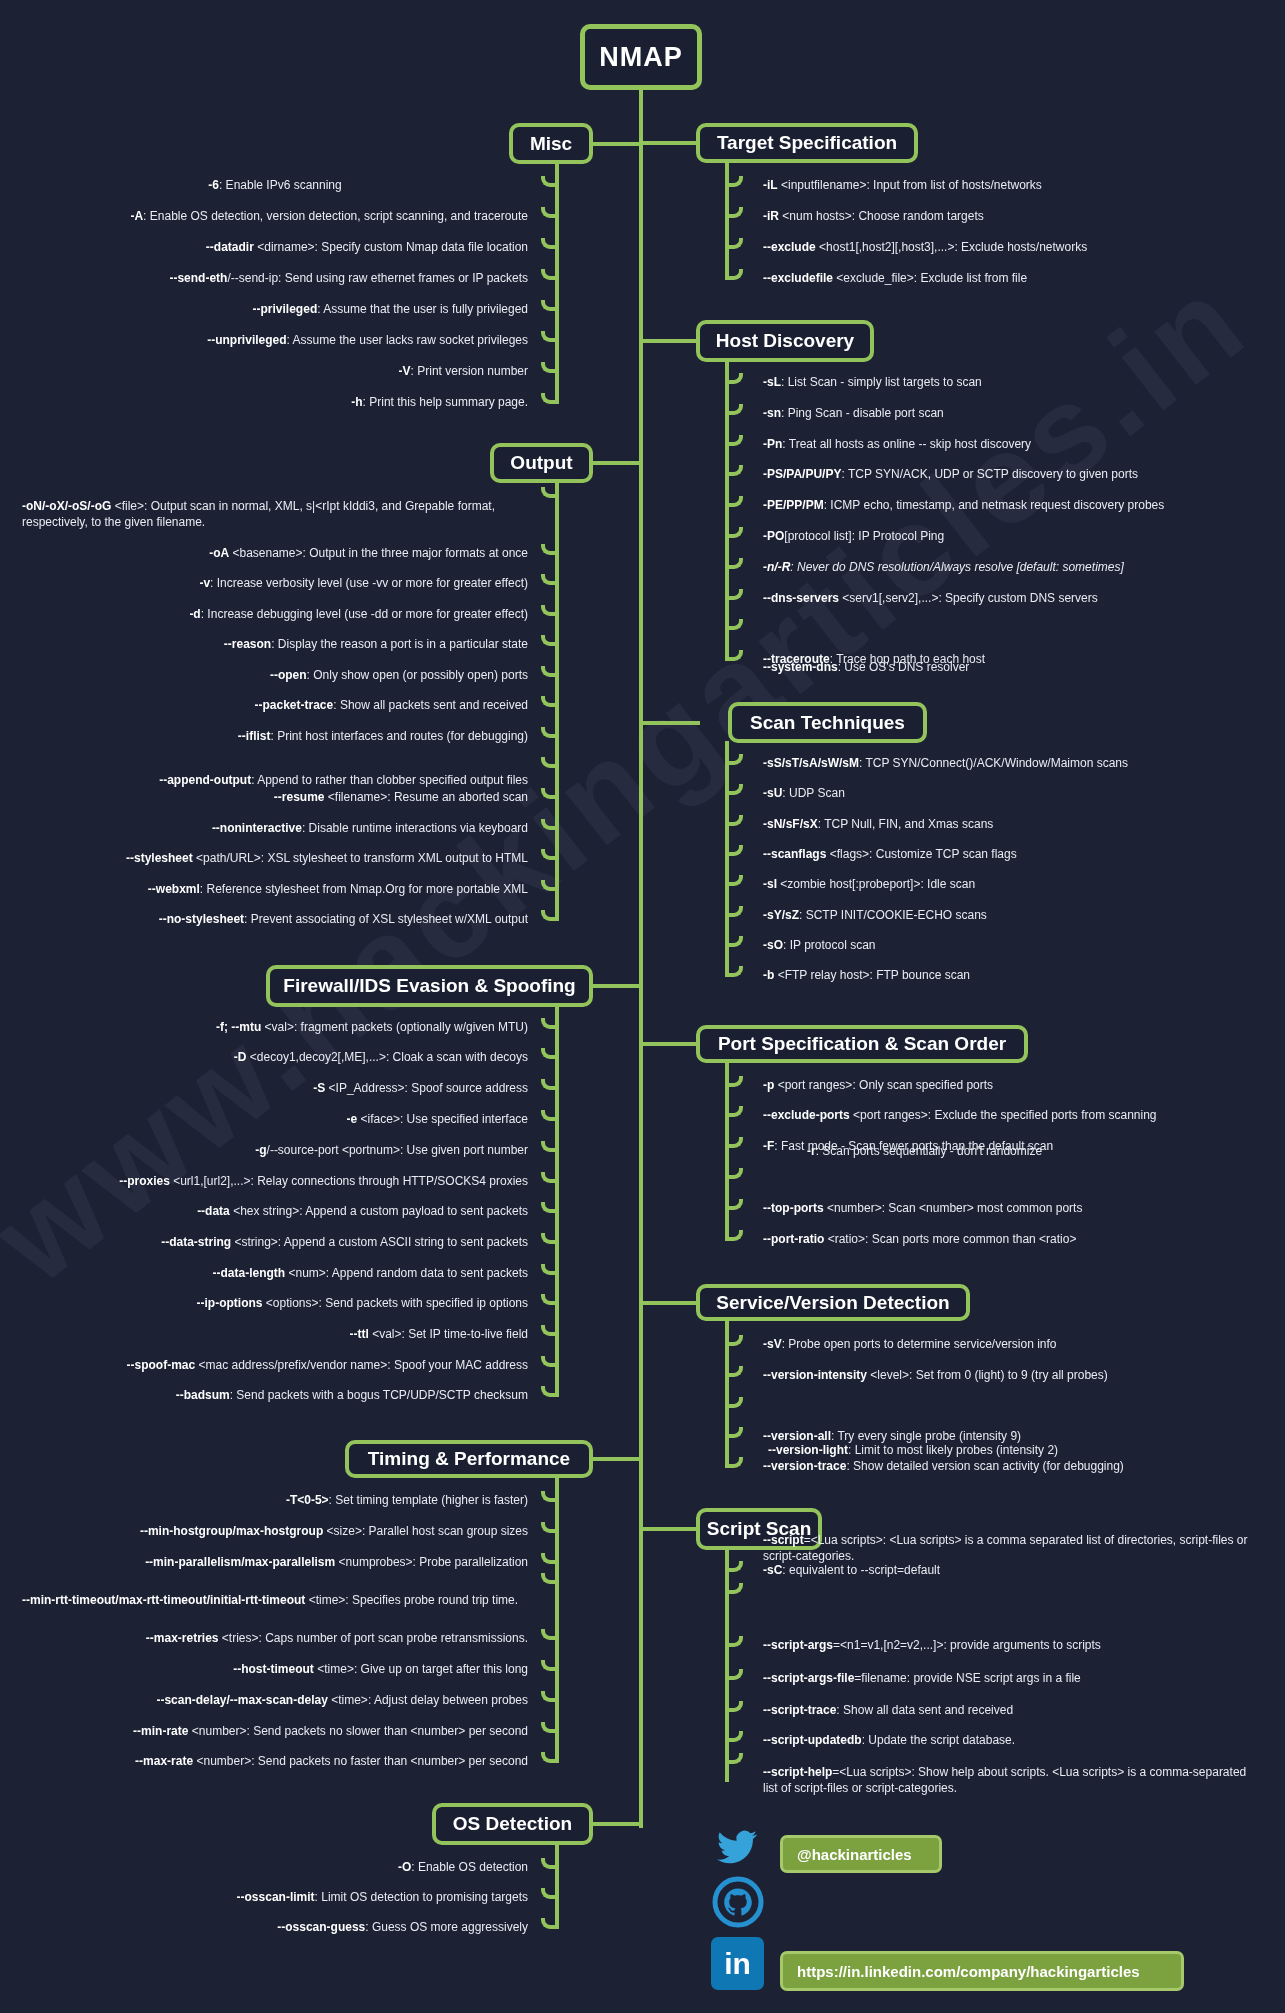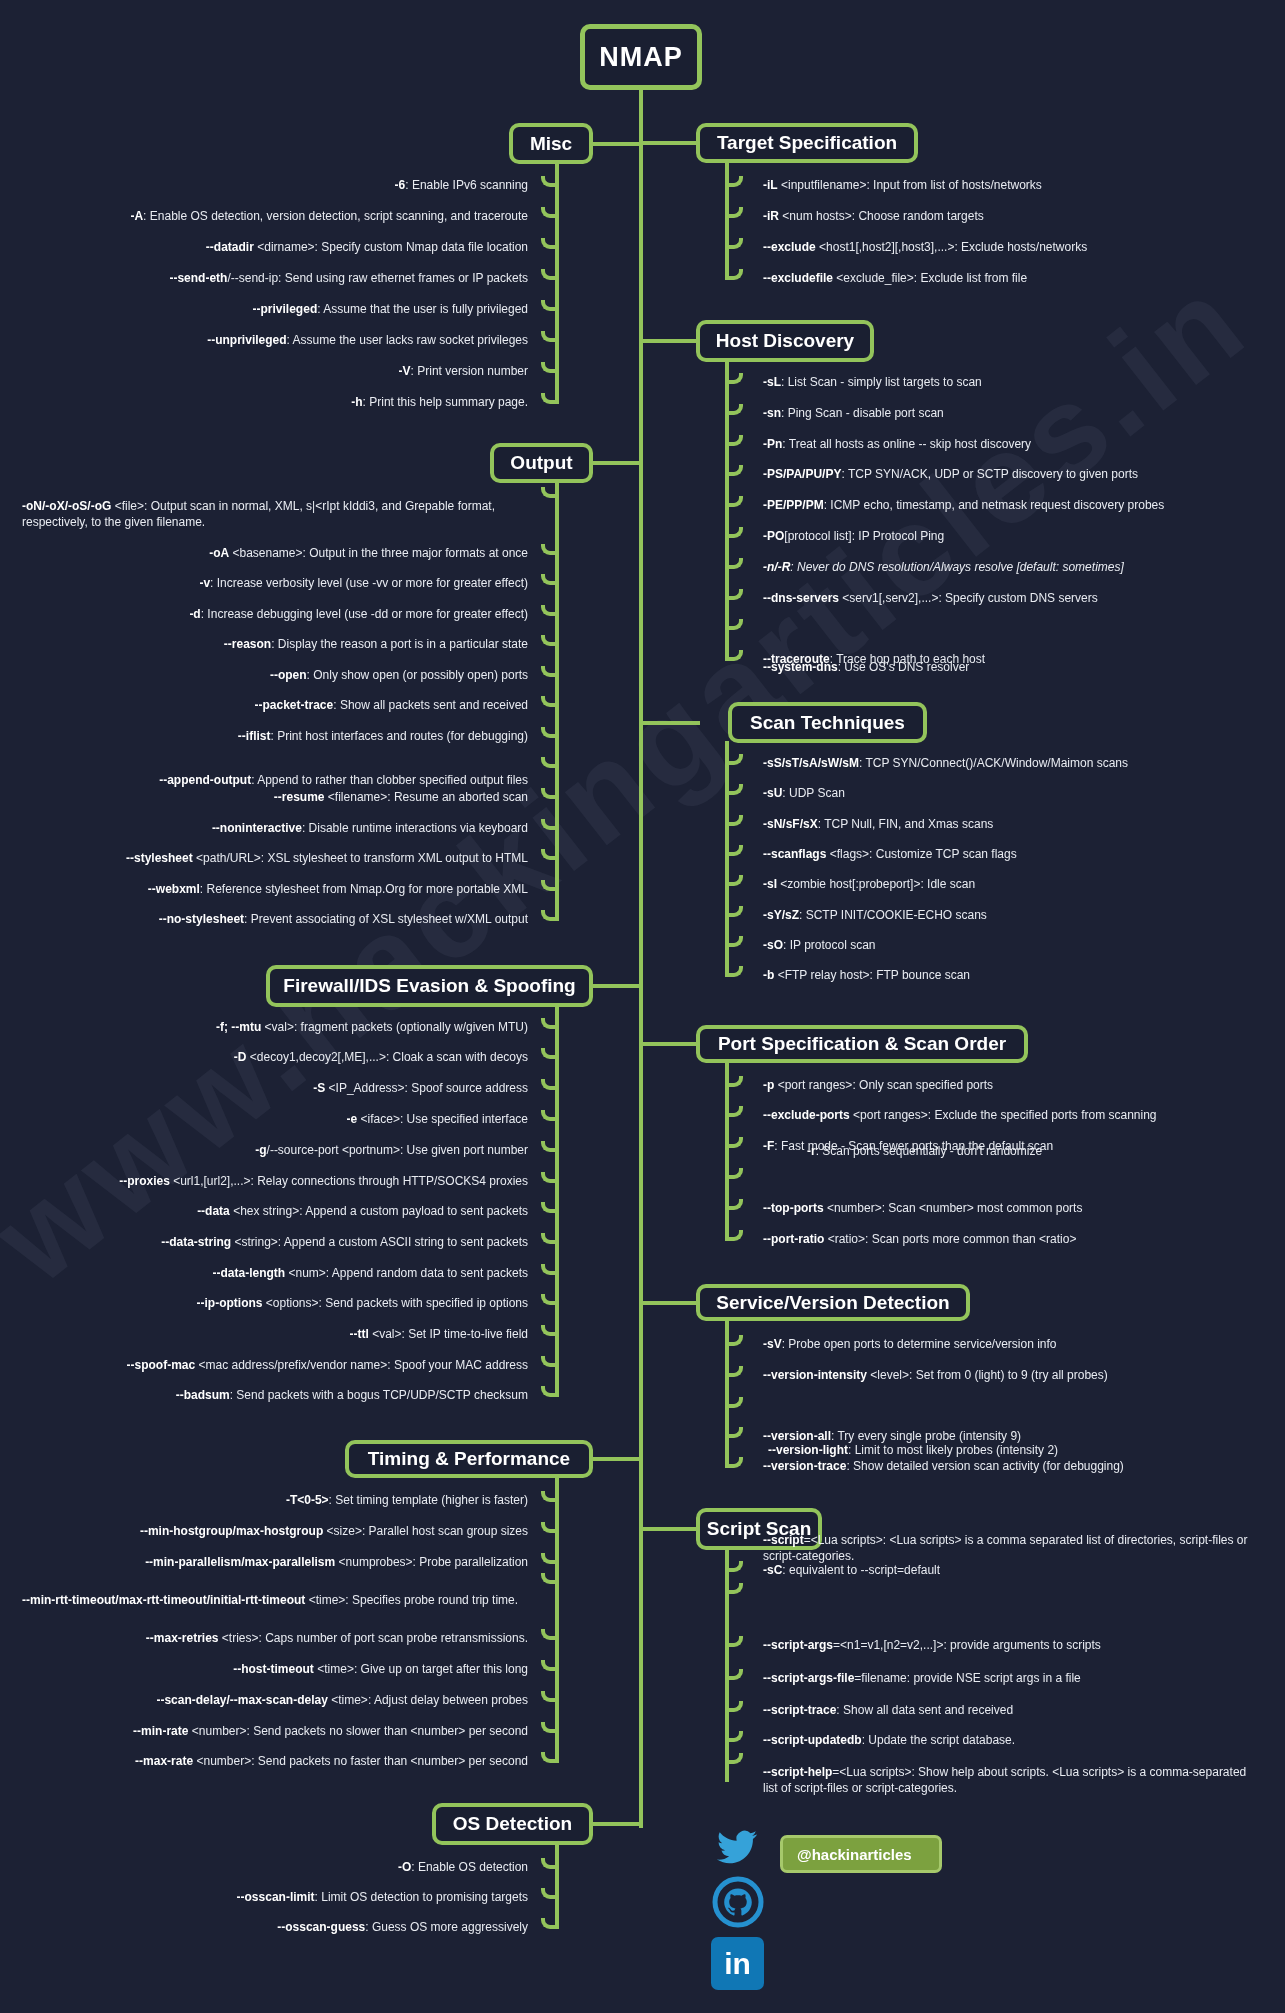--- a/index.html
+++ b/index.html
@@ -43,21 +43,21 @@
     <span>NMAP</span>
   </div>
 
   <div id="sections">
       <div class="node-box" style="left: 509px; top: 123px; width: 84px; height: 41px;">
         <span class="section-title">Misc</span>
       </div>
       <div class="line" style="left: 591px; top: 141.5px; width: 52px; height: 4px;"></div>
       <div class="line" style="left: 555px; top: 162px; width: 4px; height: 242px;"></div>
       <div class="elbow-l" style="left: 541px; top: 176px;"></div>
-      <div class="item left" style="left: 22px; top: 185px; width: 506px; transform: translateY(-50%);"><span class="flag">-6</span><span>: Enable IPv6 scanning</span></div>
+      <div class="item left" style="left: 22px; top: 185px; width: 506px; transform: translateY(-50%); text-align: center;"><span class="flag">-6</span><span>: Enable IPv6 scanning</span></div>
       <div class="elbow-l" style="left: 541px; top: 207px;"></div>
       <div class="item left" style="left: 22px; top: 216px; width: 506px; transform: translateY(-50%);"><span class="flag">-A</span><span>: Enable OS detection, version detection, script scanning, and traceroute</span></div>
       <div class="elbow-l" style="left: 541px; top: 238px;"></div>
       <div class="item left" style="left: 22px; top: 247px; width: 506px; transform: translateY(-50%);"><span class="flag">--datadir</span><span> &lt;dirname&gt;: Specify custom Nmap data file location</span></div>
       <div class="elbow-l" style="left: 541px; top: 269px;"></div>
       <div class="item left" style="left: 22px; top: 278px; width: 506px; transform: translateY(-50%);"><span class="flag">--send-eth</span><span>/--send-ip: Send using raw ethernet frames or IP packets</span></div>
       <div class="elbow-l" style="left: 541px; top: 300px;"></div>
       <div class="item left" style="left: 22px; top: 309px; width: 506px; transform: translateY(-50%);"><span class="flag">--privileged</span><span>: Assume that the user is fully privileged</span></div>
       <div class="elbow-l" style="left: 541px; top: 331px;"></div>
       <div class="item left" style="left: 22px; top: 340px; width: 506px; transform: translateY(-50%);"><span class="flag">--unprivileged</span><span>: Assume the user lacks raw socket privileges</span></div>
@@ -289,13 +289,16 @@
       <circle cx="26" cy="26" r="23" fill="none" stroke="#2591d0" stroke-width="5"></circle>
       <g transform="translate(12.2,12.2) scale(1.15)">
         <path fill="#2591d0" d="M12 .297c-6.63 0-12 5.373-12 12 0 5.303 3.438 9.8 8.205 11.385.6.113.82-.258.82-.577 0-.285-.01-1.04-.015-2.04-3.338.724-4.042-1.61-4.042-1.61C4.422 18.07 3.633 17.7 3.633 17.7c-1.087-.744.084-.729.084-.729 1.205.084 1.838 1.236 1.838 1.236 1.07 1.835 2.809 1.305 3.495.998.108-.776.417-1.305.76-1.605-2.665-.3-5.466-1.332-5.466-5.93 0-1.31.465-2.38 1.235-3.22-.135-.303-.54-1.523.105-3.176 0 0 1.005-.322 3.3 1.23.96-.267 1.98-.399 3-.405 1.02.006 2.04.138 3 .405 2.28-1.552 3.285-1.23 3.285-1.23.645 1.653.24 2.873.12 3.176.765.84 1.23 1.91 1.23 3.22 0 4.61-2.805 5.625-5.475 5.92.42.36.81 1.096.81 2.22 0 1.606-.015 2.896-.015 3.286 0 .315.21.69.825.57C20.565 22.092 24 17.592 24 12.297c0-6.627-5.373-12-12-12"></path>
       </g>
     </svg>
   </div>
 
   <div class="icon linkedin-badge" style="left:711px;top:1937px;width:53px;height:53px;">
     <span>in</span>
   </div>
+  <div class="btn" style="left:780px;top:1951px;width:404px;height:40px;">
+    <span>https://in.linkedin.com/company/hackingarticles</span>
+  </div>
 </div>
 
 </body></html>

